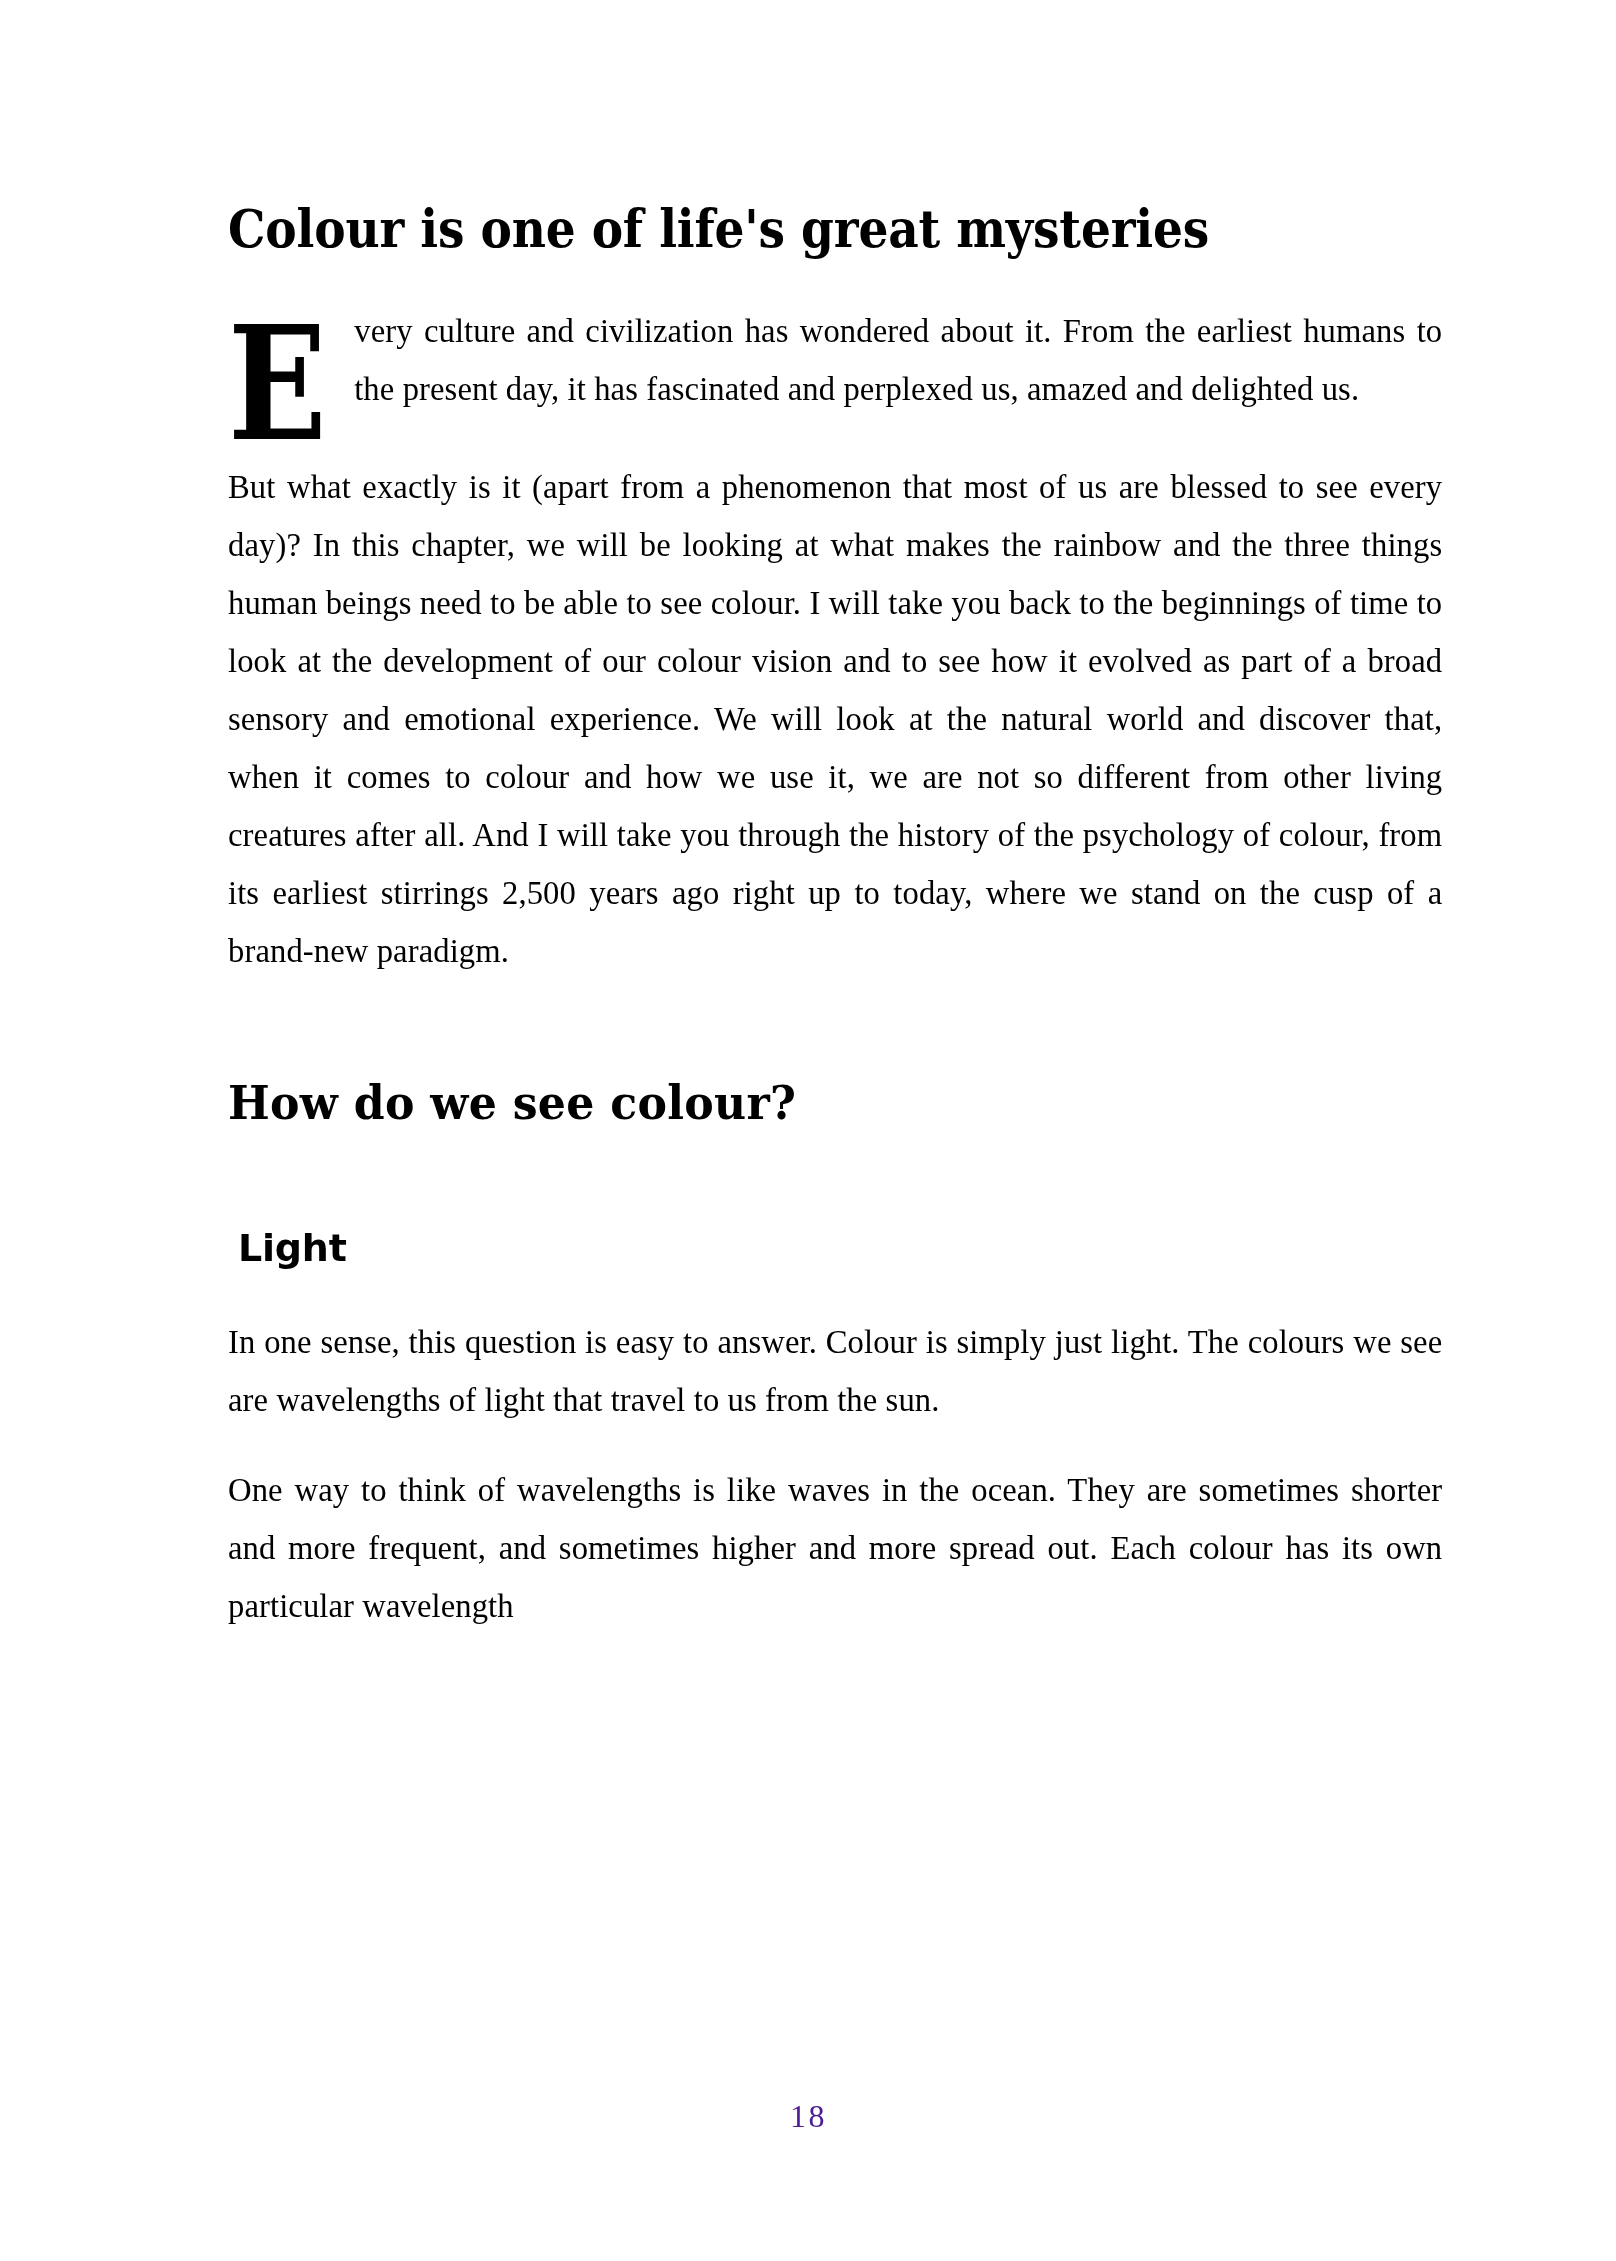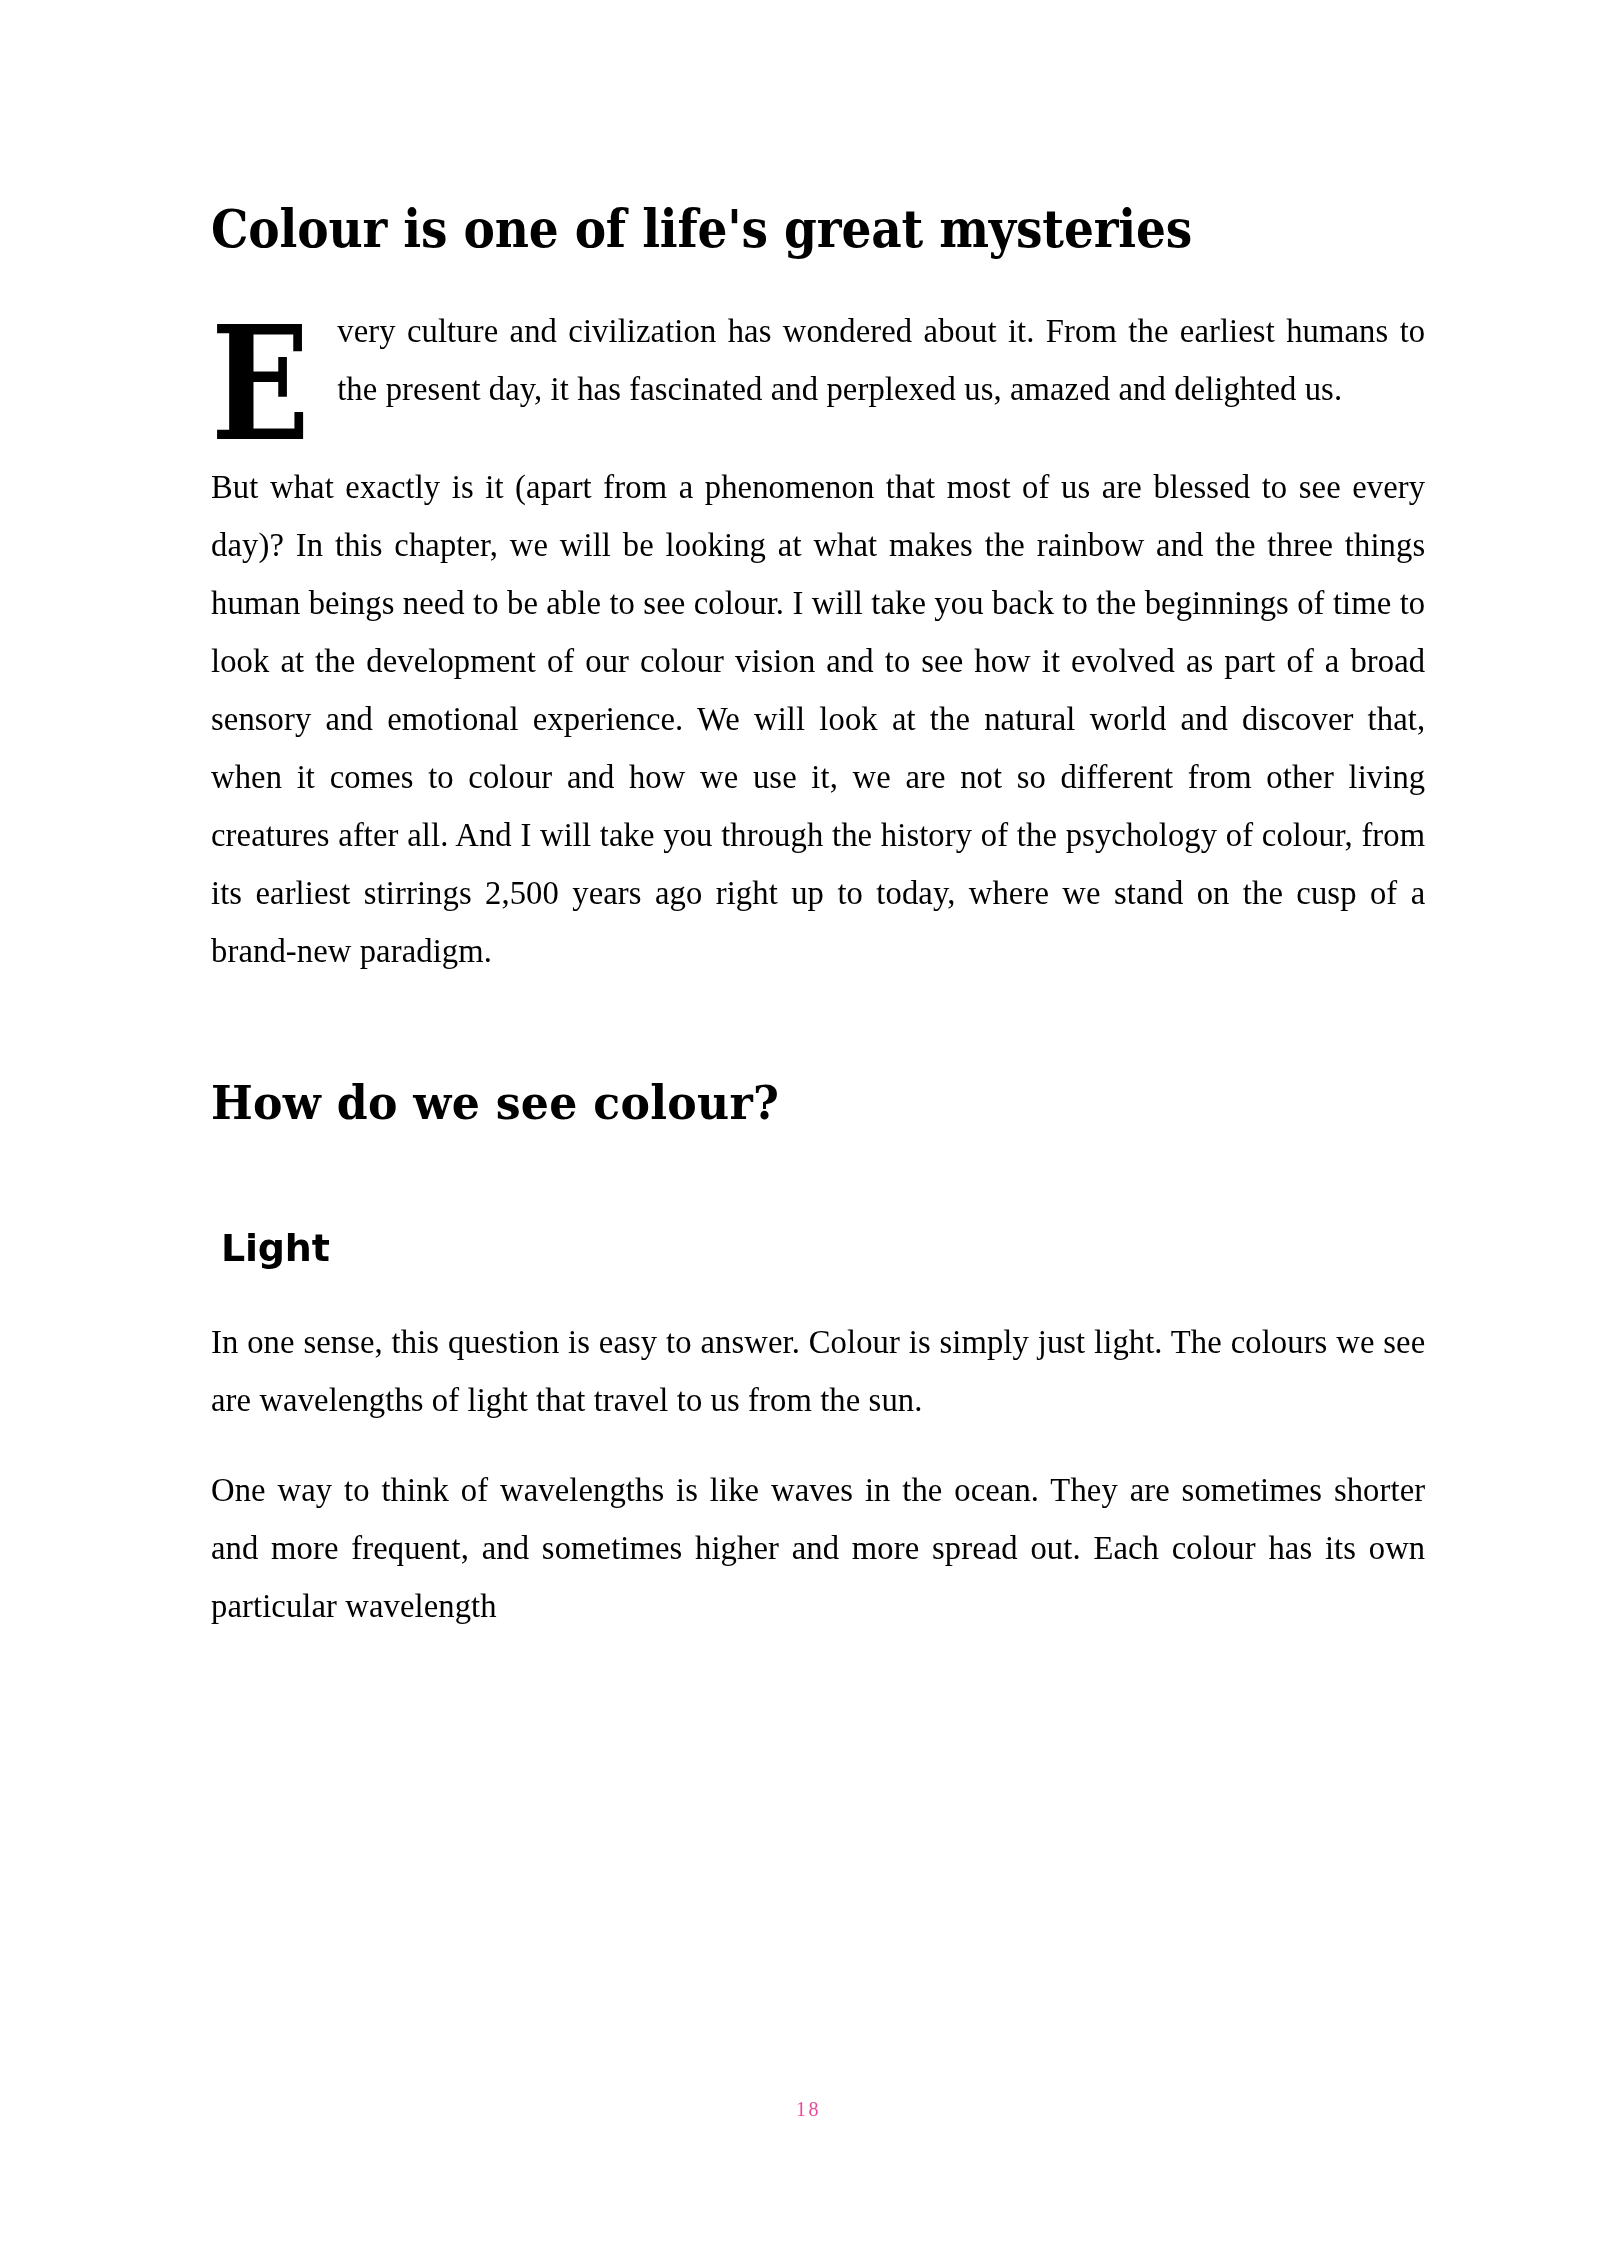--- a/index.html
+++ b/index.html
@@ -15,21 +15,21 @@
     background: #ffffff;
     overflow: hidden;
     font-family: "Liberation Serif", "DejaVu Serif", serif;
     color: #000000;
     box-sizing: border-box;
   }
 
   
   .content {
     position: absolute;
-    left: 211px;
+    left: 228px;
     top: 0;
     width: 1215px;
   }
 
   
   .chapter-title {
     font-family: "DejaVu Serif", "Liberation Serif", serif;
     font-weight: 700;
     font-size: 52px;
     line-height: 1.05;
@@ -113,23 +113,23 @@
   .sub-heading + .body-para { padding-top: 33px; }
 
   
   .folio {
     position: absolute;
     left: 0;
     right: 0;
     top: 2098px;
     text-align: center;
     font-family: "Liberation Serif", "DejaVu Serif", serif;
-    font-size: 20px;
+    font-size: 32px;
     letter-spacing: 2.5px;
-    color: #ec4899;
+    color: #4c1d95;
   }
 </style>
 </head>
 <body>
 
 <div class="page">
 
   <div class="content">
 
     <h1 class="chapter-title">Colour is one of life's great mysteries</h1>

